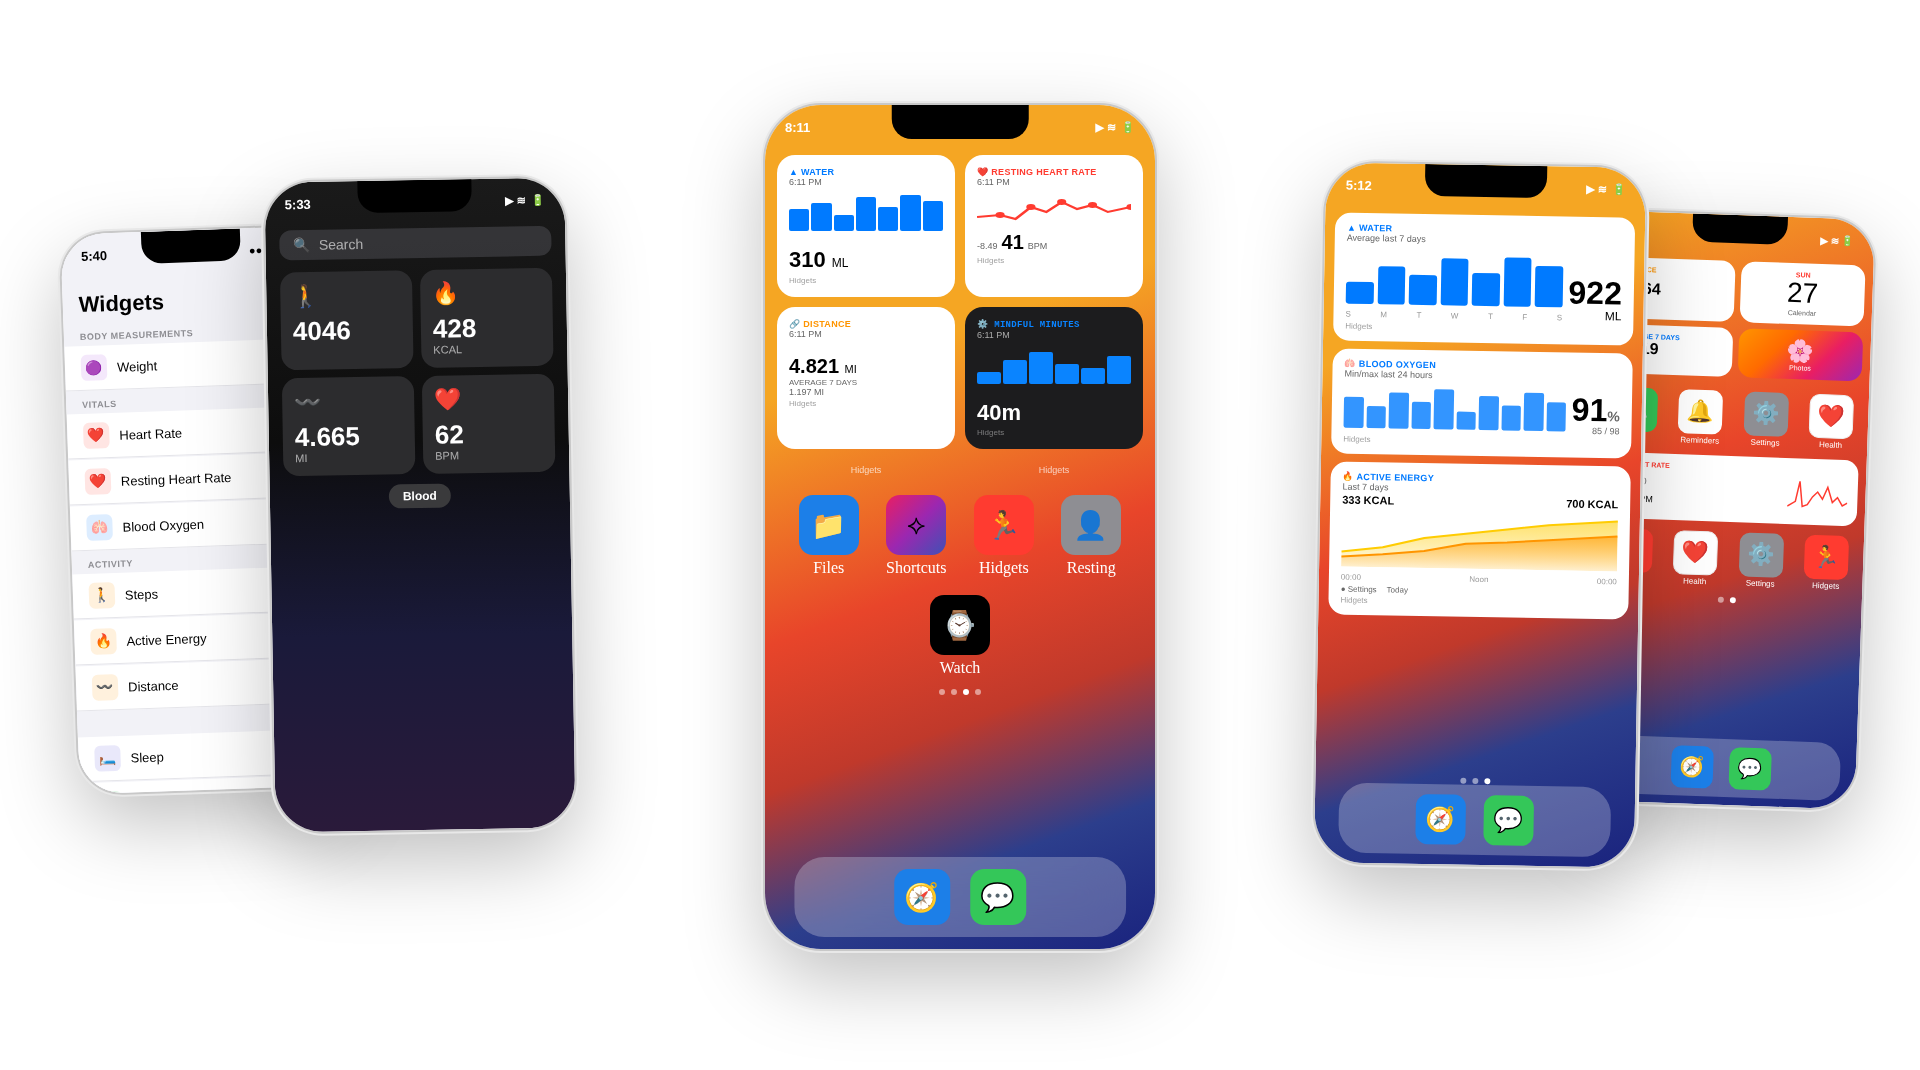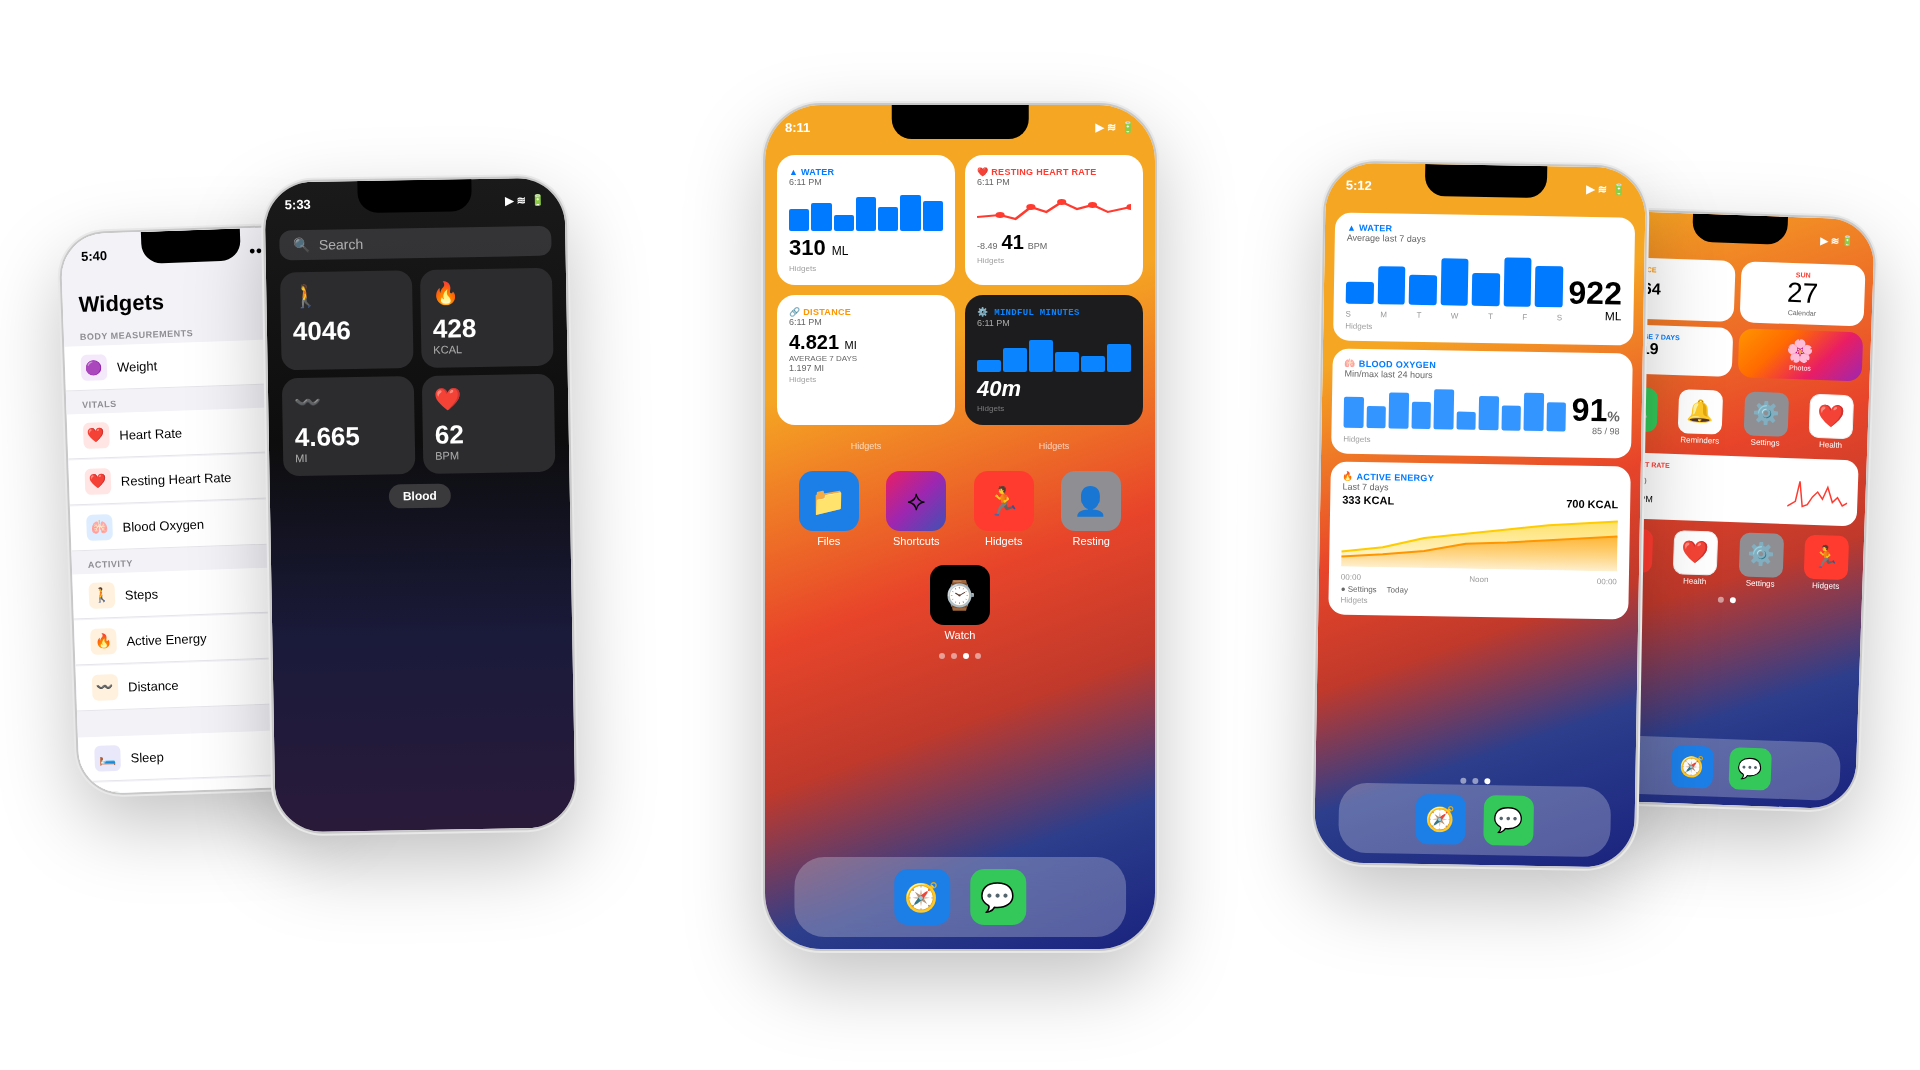--- a/index.html
+++ b/index.html
@@ -276,21 +276,21 @@
       color: #000;
       text-transform: uppercase;
       letter-spacing: 0.3px;
     }
     .hw-card-time { font-size: 9px; color: #666; }
     .hw-card.dark .hw-card-time { color: #aaa; }
     .hw-card-value {
       font-size: 22px;
       font-weight: 700;
       color: #000;
-      margin-top: 4px;
+      margin-top: 16px;
     }
     .hw-card.dark .hw-card-value { color: #fff; }
     .hw-card-unit { font-size: 12px; font-weight: 400; }
     .hw-hidgets { font-size: 9px; color: rgba(255,255,255,0.7); text-align: center; margin-top: 4px; }
 
     
     .mini-bars {
       display: flex;
       align-items: flex-end;
       gap: 2px;
@@ -323,23 +323,24 @@
     .app-icon {
       width: 60px;
       height: 60px;
       border-radius: 14px;
       display: flex;
       align-items: center;
       justify-content: center;
       font-size: 28px;
     }
     .app-icon-label {
-      font-size: 11px;
+      font-size: 16px;
       color: #fff;
       text-align: center;
+      font-family: Liberation Serif, serif;
     }
 
     
     .dock {
       position: absolute;
       bottom: 12px;
       left: 50%;
       transform: translateX(-50%);
       width: 85%;
       background: rgba(255,255,255,0.25);
@@ -754,21 +755,21 @@
           <div class="hw-card-label" style="color:#0a84ff;">⚙️ MINDFUL MINUTES</div>
           <div class="hw-card-time" style="color:#aaa;">6:11 PM</div>
           <div class="mini-bars">
             <div class="mini-bar" style="height:30%;background:#0a84ff;"></div>
             <div class="mini-bar" style="height:60%;background:#0a84ff;"></div>
             <div class="mini-bar" style="height:80%;background:#0a84ff;"></div>
             <div class="mini-bar" style="height:50%;background:#0a84ff;"></div>
             <div class="mini-bar" style="height:40%;background:#0a84ff;"></div>
             <div class="mini-bar" style="height:70%;background:#0a84ff;"></div>
           </div>
-          <div class="hw-card-value" style="color:#fff;font-style:italic;">40m</div>
+          <div class="hw-card-value" style="color:#fff;">40m</div>
           <div style="font-size:8px;color:rgba(255,255,255,0.4);margin-top:2px;">Hidgets</div>
         </div>
       </div>
 
       <div style="display:grid;grid-template-columns:1fr 1fr;padding:0 12px;gap:10px;">
         <div class="hw-hidgets">Hidgets</div>
         <div class="hw-hidgets">Hidgets</div>
       </div>
 
       <div class="app-row" style="margin-top:10px;">

